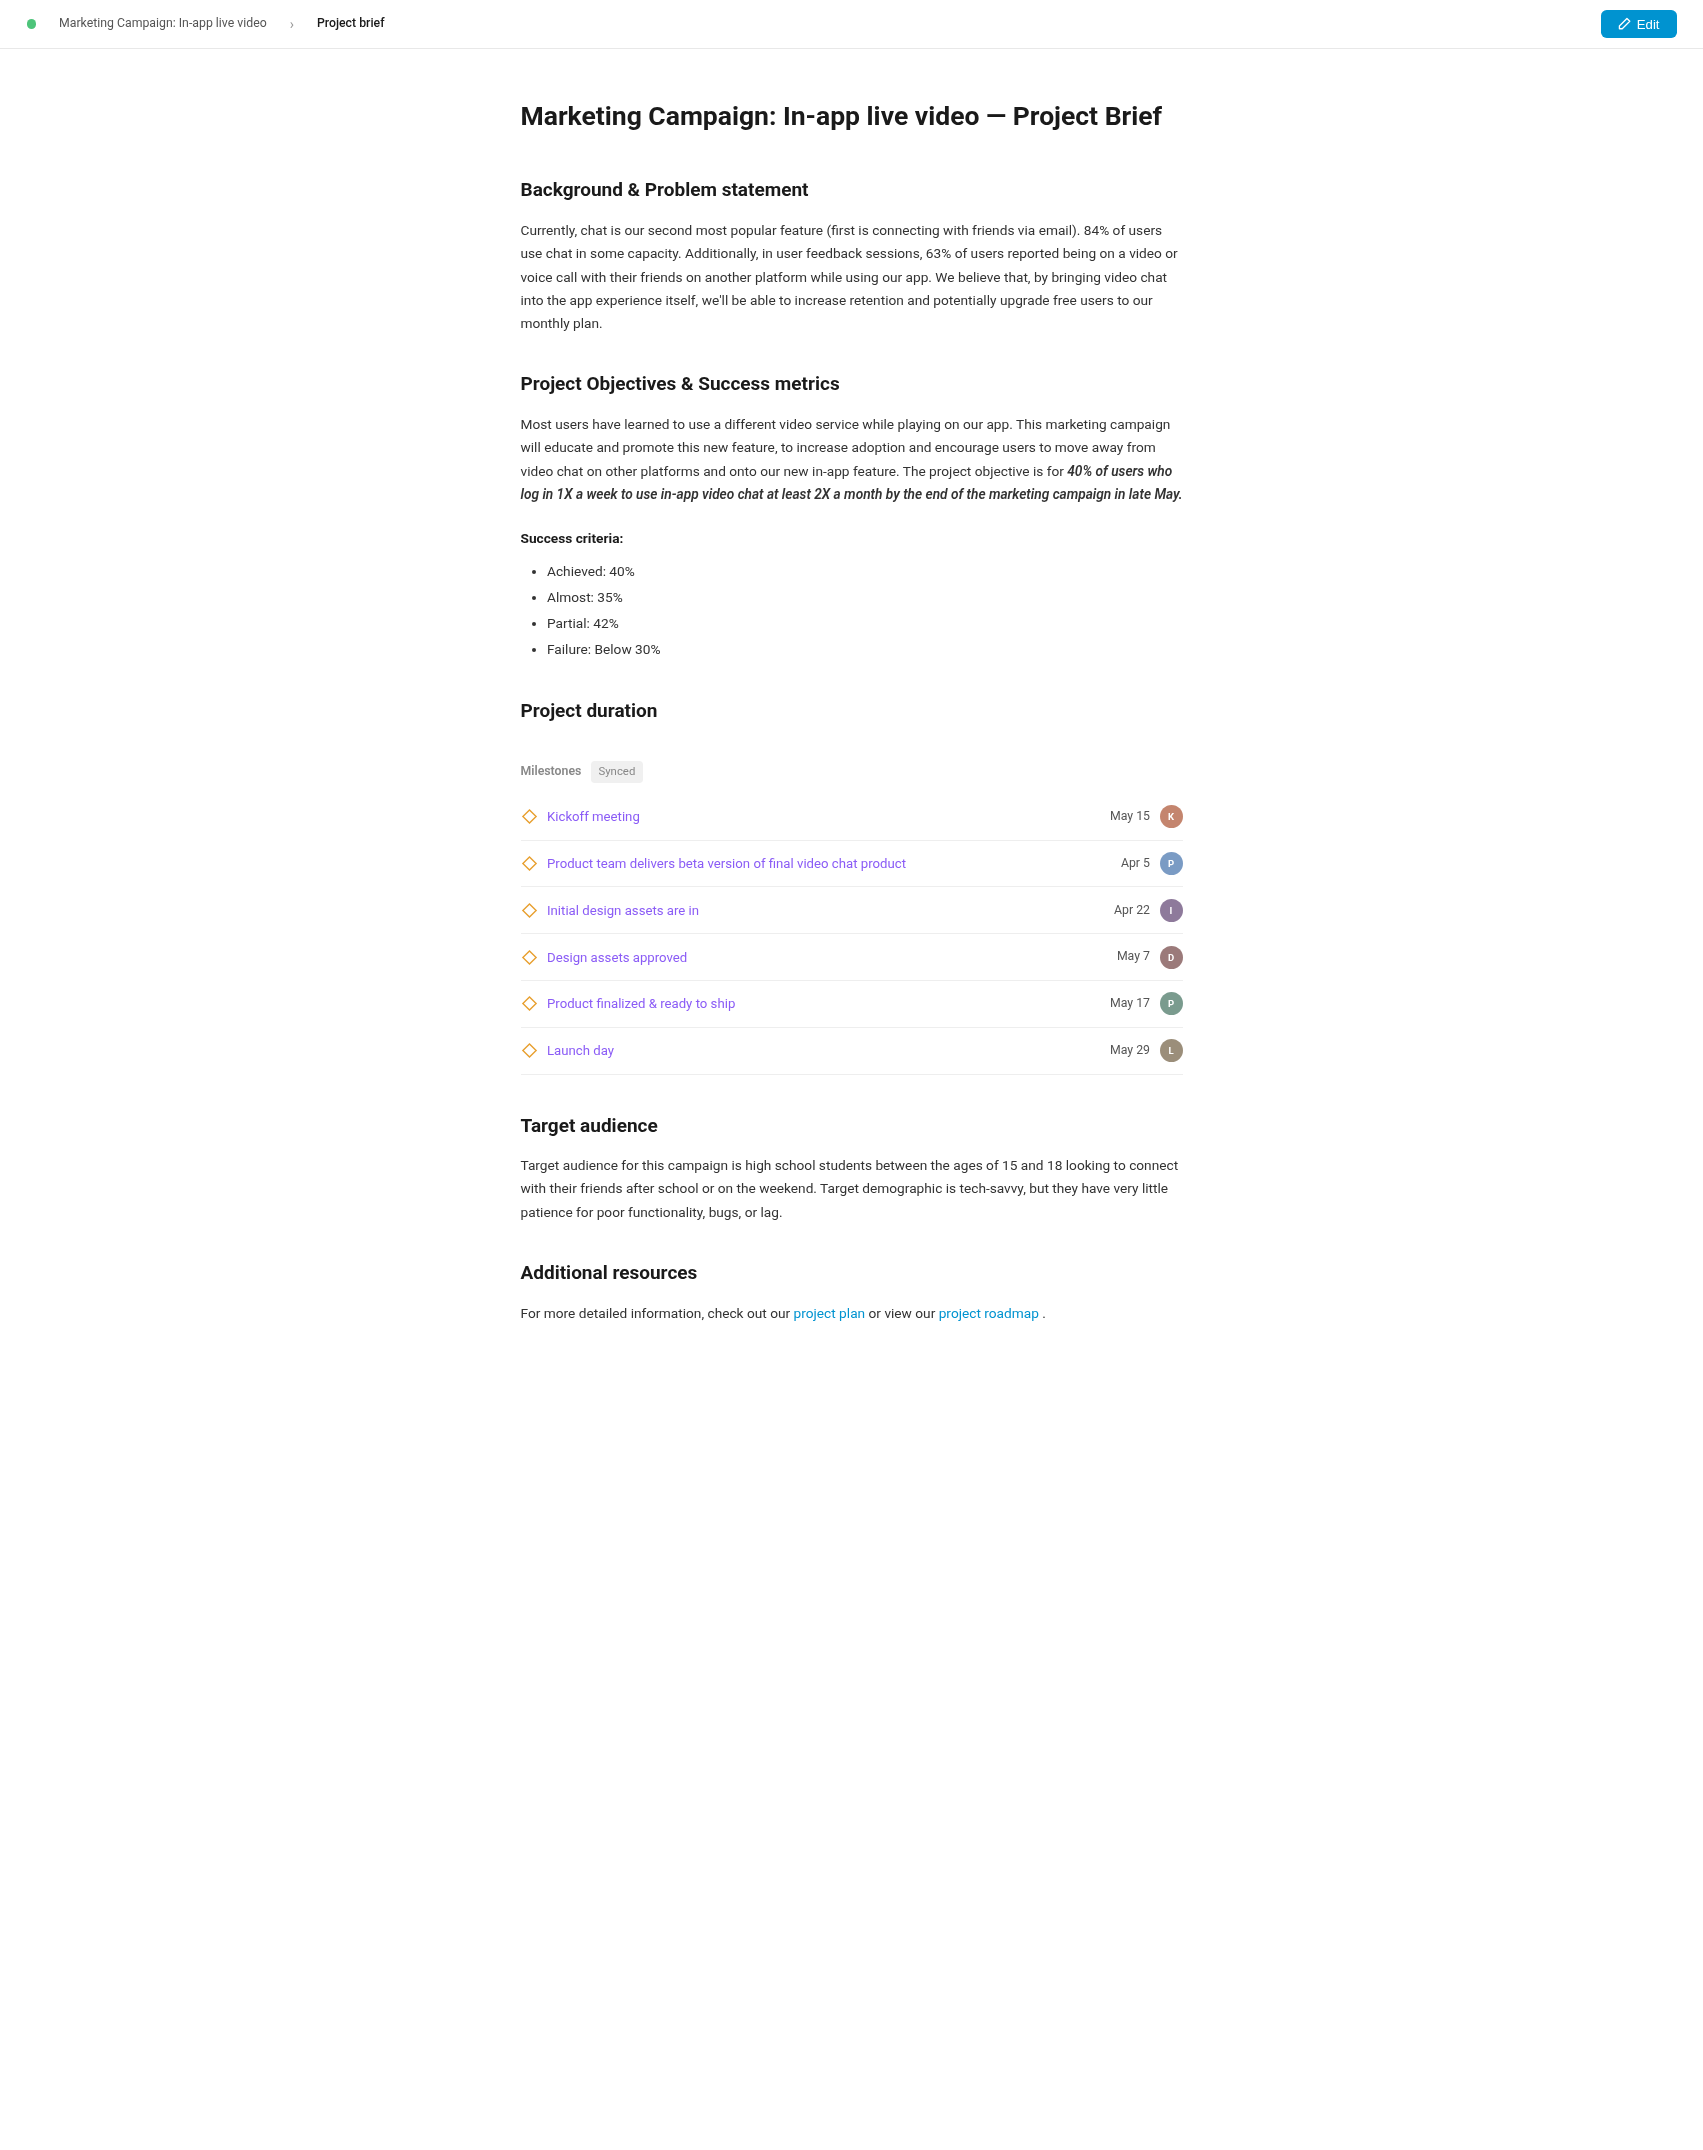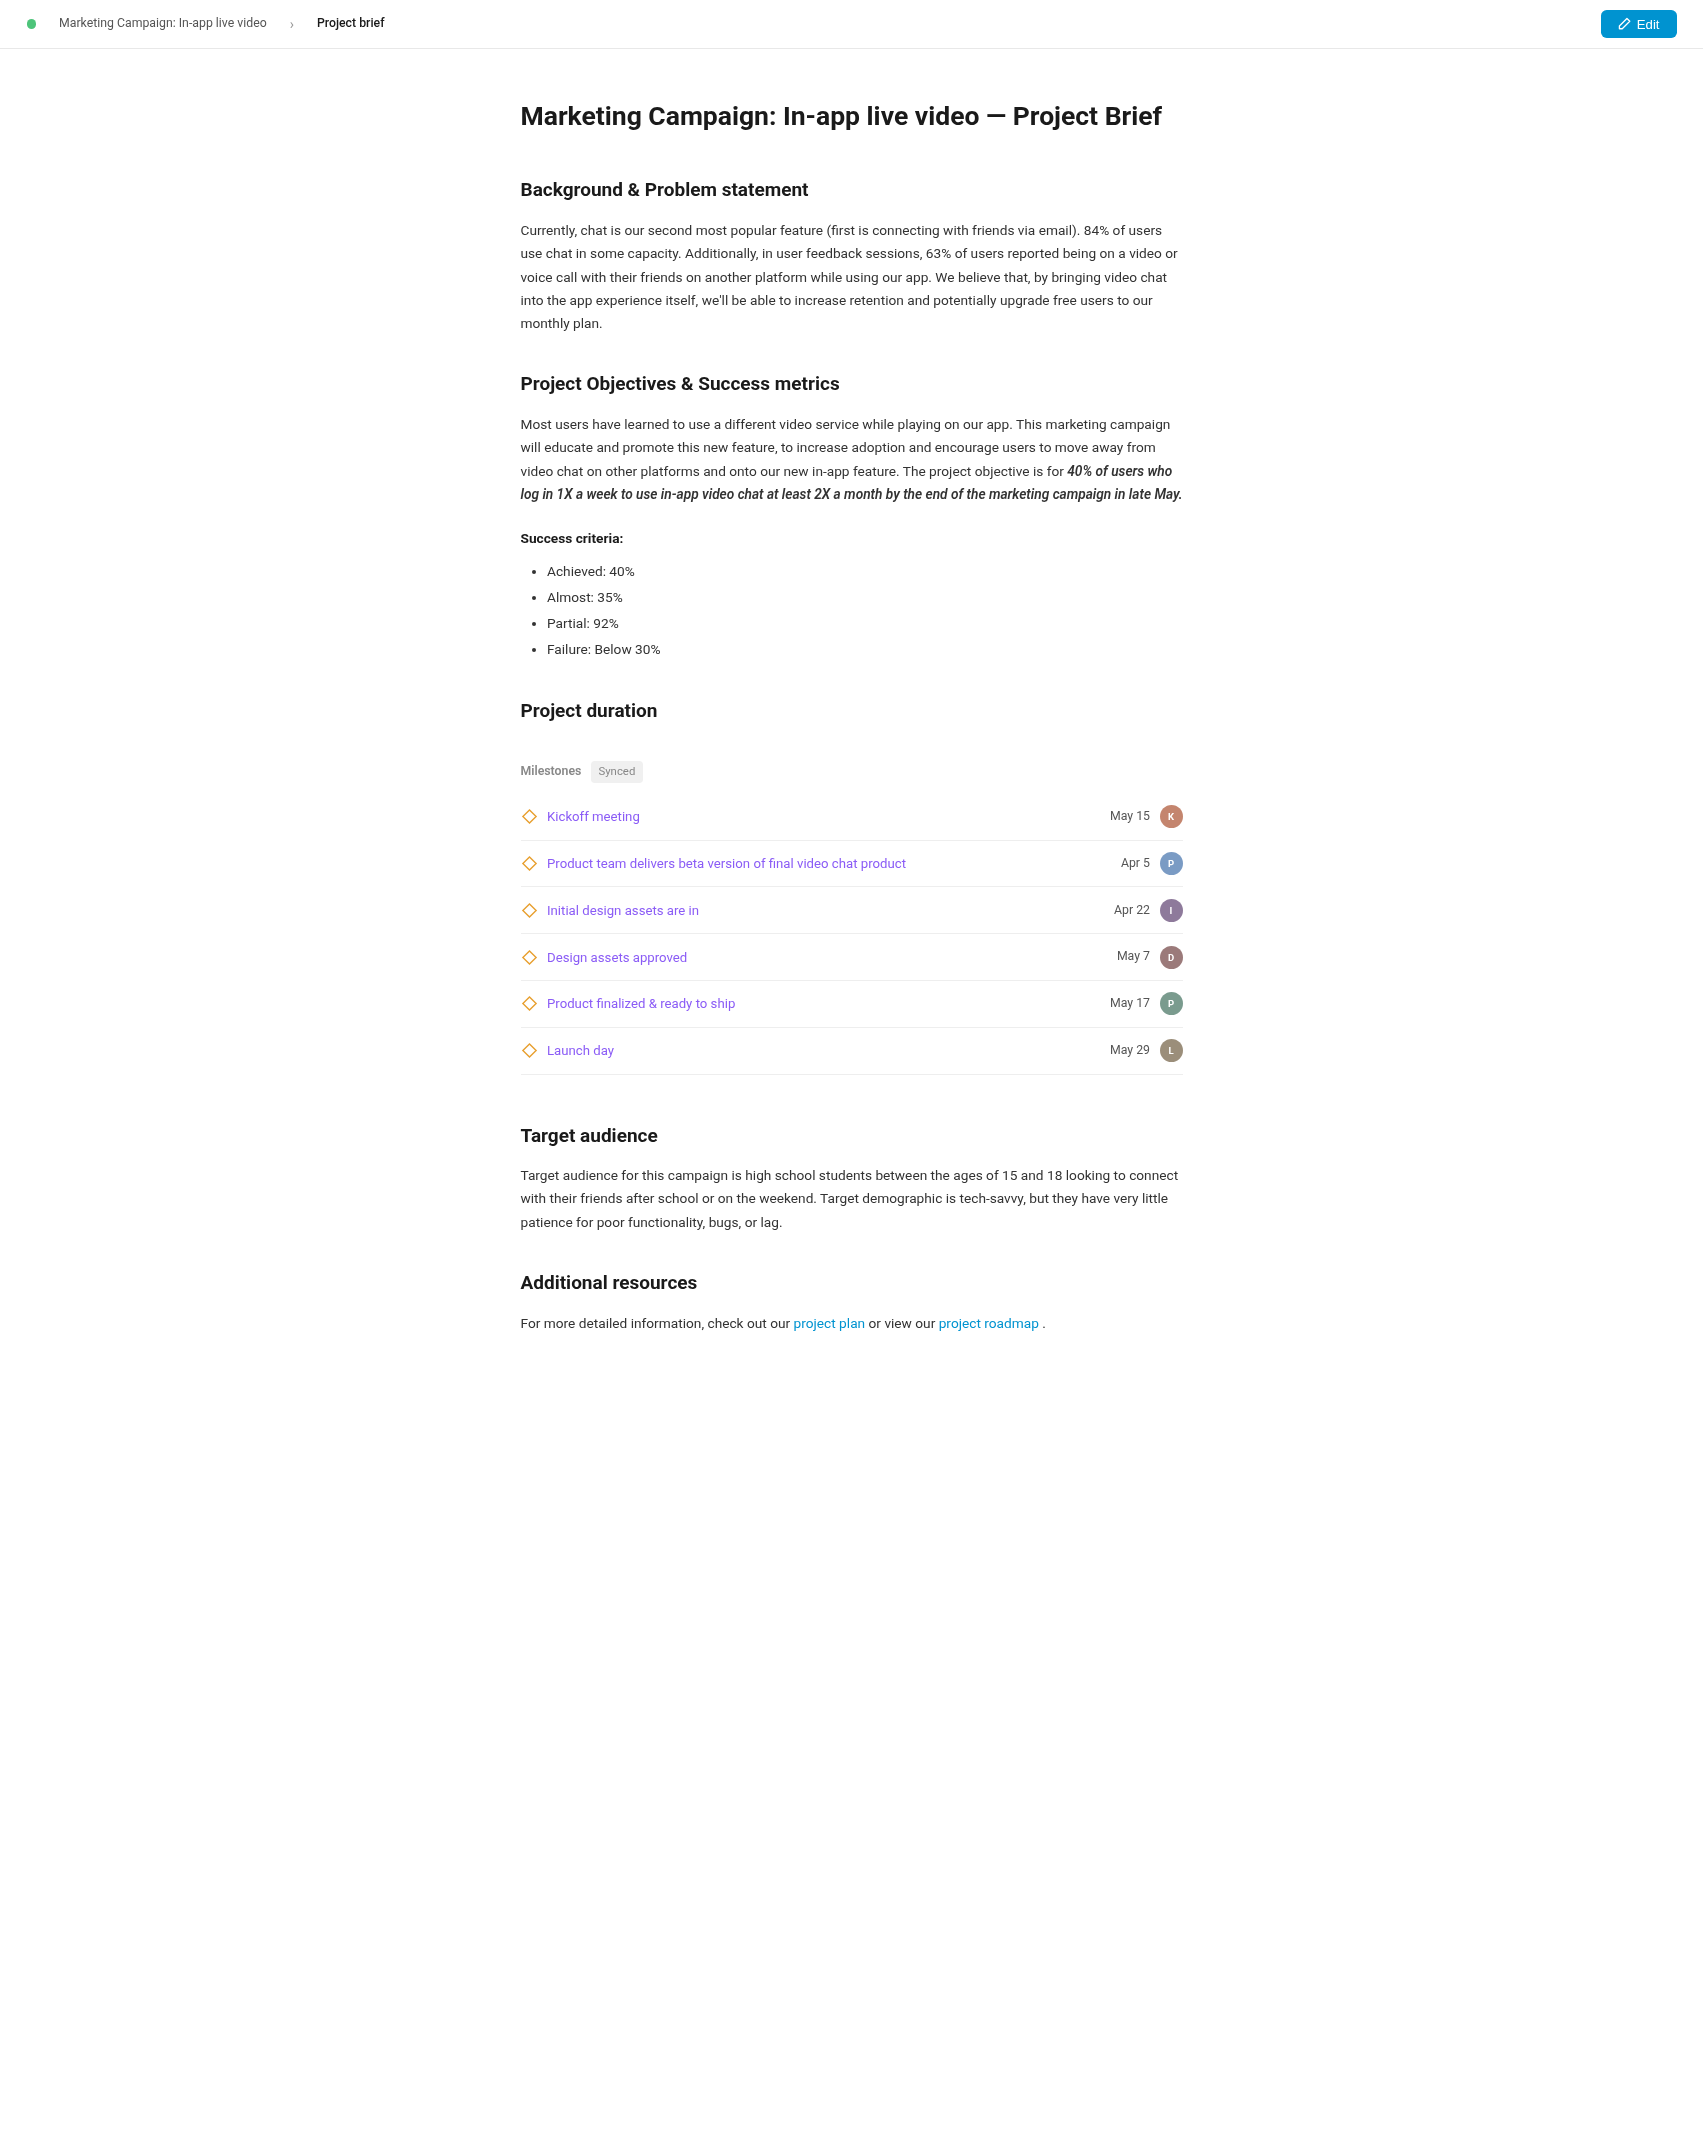--- a/index.html
+++ b/index.html
@@ -115,21 +115,21 @@
 
     .success-list {
       list-style: disc;
       padding-left: 26.5px;
       color: #333;
       font-size: 13.7px;
       line-height: 1.9;
     }
 
     .milestones-section {
-      margin-bottom: 46px;
+      margin-bottom: 36px;
     }
 
     .milestones-header {
       display: flex;
       align-items: center;
       gap: 9.5px;
       margin-bottom: 11.4px;
     }
 
     .milestones-label {
@@ -243,21 +243,21 @@
     <h2 class="section-heading">Project Objectives &amp; Success metrics</h2>
     <p class="section-text">
       <span>Most users have learned to use a different video service while playing on our app. This marketing campaign will educate and promote this new feature, to increase adoption and encourage users to move away from video chat on other platforms and onto our new in-app feature. The project objective is for</span>
       <span class="italic-bold">40% of users who log in 1X a week to use in-app video chat at least 2X a month by the end of the marketing campaign in late May.</span>
     </p>
     <br>
     <p class="success-criteria-heading">Success criteria:</p>
     <ul class="success-list">
       <li><span>Achieved: 40%</span></li>
       <li><span>Almost: 35%</span></li>
-      <li><span>Partial: 92%</span></li>
+      <li><span>Partial: 42%</span></li>
       <li><span>Failure: Below 30%</span></li>
     </ul>
   </div>
 
   <div class="section">
     <h2 class="section-heading">Project duration</h2>
   </div>
 
   <div class="milestones-section">
     <div class="milestones-header">

